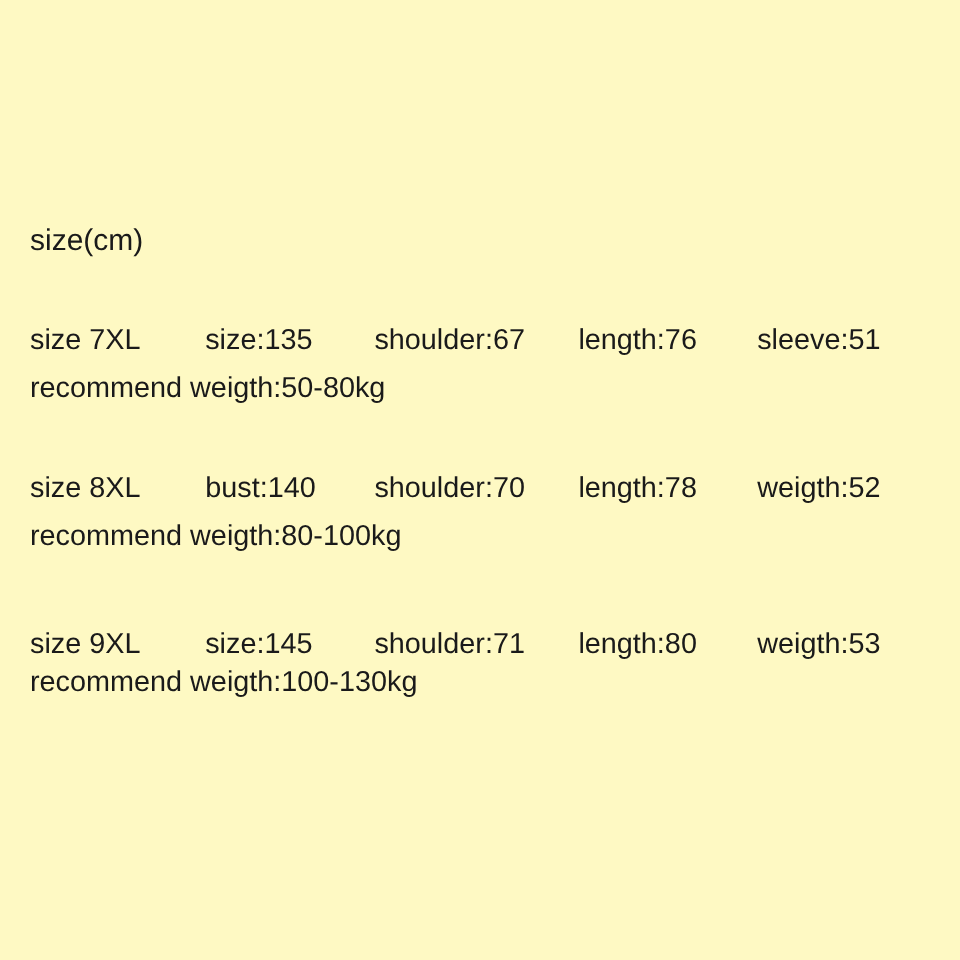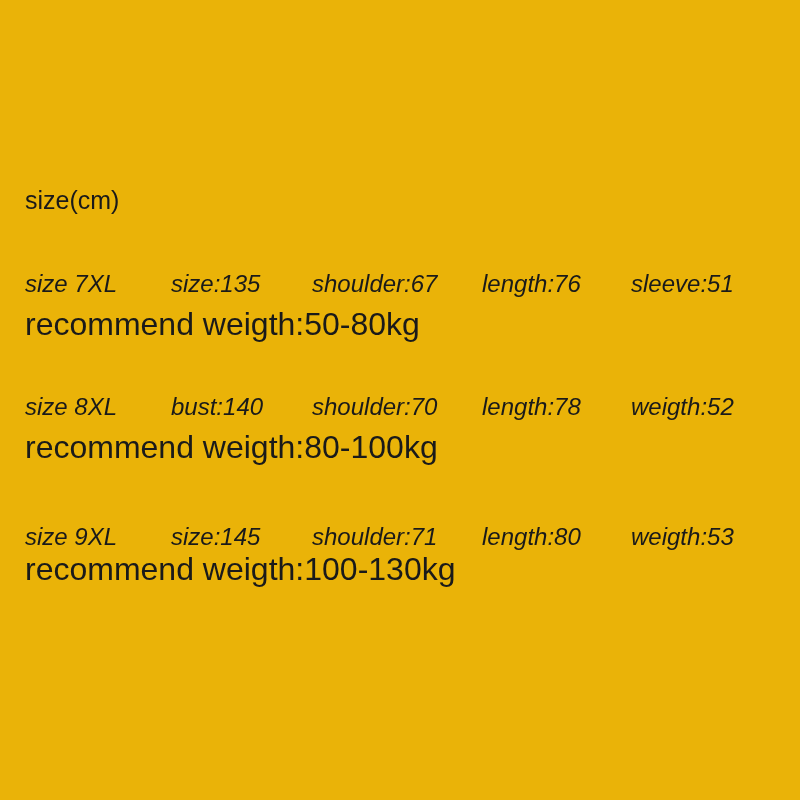--- a/index.html
+++ b/index.html
@@ -5,54 +5,54 @@
   * { margin: 0; padding: 0; box-sizing: border-box; }
   html, body {
     width: 800px;
     background: #ffffff;
     font-family: "Liberation Sans", "DejaVu Sans", sans-serif;
   }
   .canvas {
     position: relative;
     width: 800px;
     height: 800px;
-    background: #eab308;
+    background: #fef9c3;
     overflow: hidden;
     color: #1a1a1a;
   }
   .chart-title {
     position: absolute;
     left: 25px;
     top: 184px;
     font-size: 25px;
     line-height: 32px;
     color: #1a1a1a;
   }
   .spec-row {
     position: absolute;
     left: 0;
     width: 800px;
     height: 32px;
     font-size: 24px;
     line-height: 32px;
     white-space: nowrap;
   }
-  .spec-row .cell { position: absolute; top: 0; font-style: italic; }
+  .spec-row .cell { position: absolute; top: 0; }
   .cell.c-size     { left: 25px; }
   .cell.c-bust     { left: 171px; }
   .cell.c-shoulder { left: 312px; }
   .cell.c-length   { left: 482px; }
   .cell.c-sleeve   { left: 631px; }
   .row1 { top: 268px; }
   .row2 { top: 391px; }
   .row3 { top: 521px; }
   .recommend-line {
     position: absolute;
     left: 25px;
-    font-size: 32px;
+    font-size: 24px;
     line-height: 32px;
     white-space: nowrap;
   }
   .rec1 { top: 308px; }
   .rec2 { top: 431px; }
   .rec3 { top: 553px; }
 </style>
 </head>
 <body>
 

